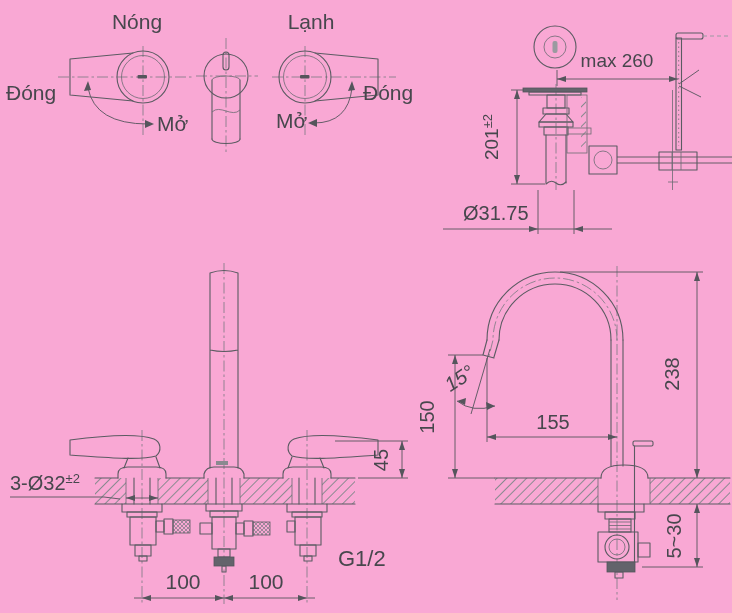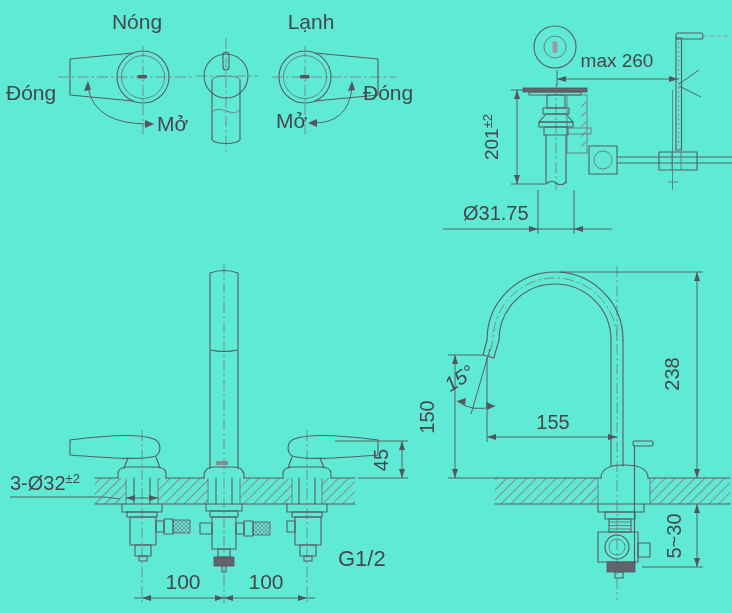--- a/index.html
+++ b/index.html
@@ -1,16 +1,16 @@
 <!DOCTYPE html>
 <html><head>
 <meta charset="utf-8">
 <style>
   html,body{margin:0;padding:0;background:#ffffff;}
-  #stage{position:relative;width:732px;height:613px;background:#5eead4;overflow:hidden;}
+  #stage{position:relative;width:732px;height:613px;background:#f9a8d4;overflow:hidden;}
   svg{display:block;}
   svg text{font-family:"Liberation Sans","DejaVu Sans",sans-serif;fill:#47474d;}
   .ln{stroke:#5b5b62;fill:none;stroke-width:1.1;stroke-linecap:round;stroke-linejoin:round;}
   .thin{stroke:#6b6b72;fill:none;stroke-width:0.8;}
   .dim{stroke:#55555c;fill:none;stroke-width:0.9;}
   .cl{stroke:#7a7a82;fill:none;stroke-width:0.8;stroke-dasharray:11 3 2.5 3;}
   .ar{fill:#55555c;stroke:none;}
   .darkfill{fill:#63636b;stroke:#55555c;stroke-width:0.8;}
   .dashln{stroke:#9a9aa2;fill:none;stroke-width:1;stroke-dasharray:4 3;}
 </style>

